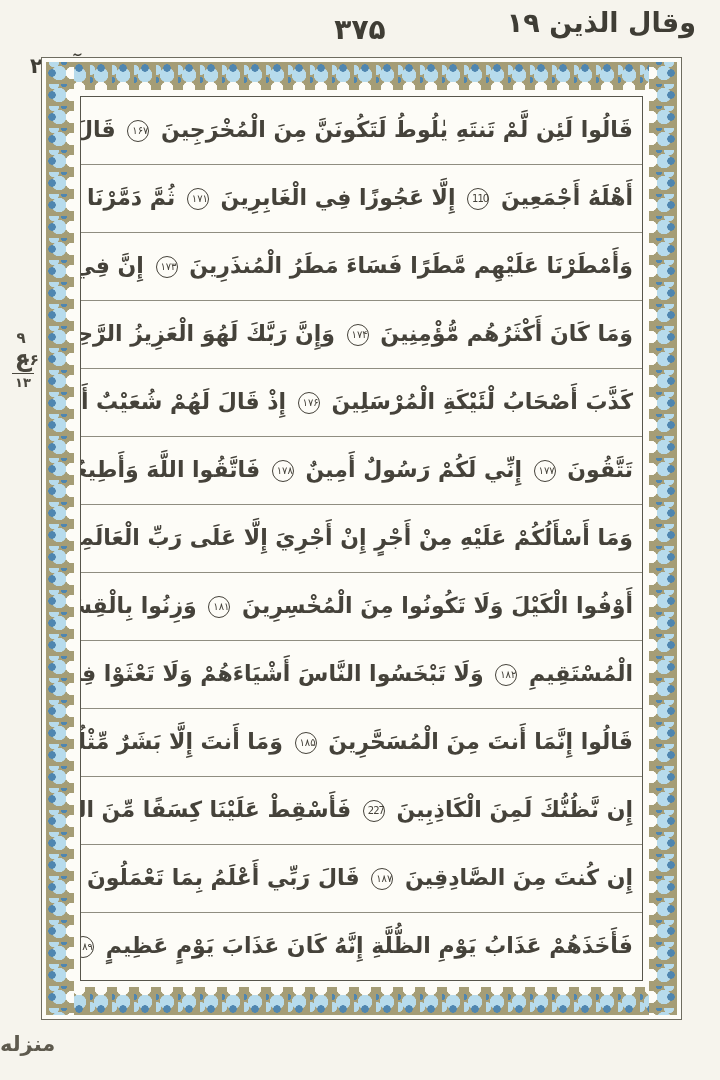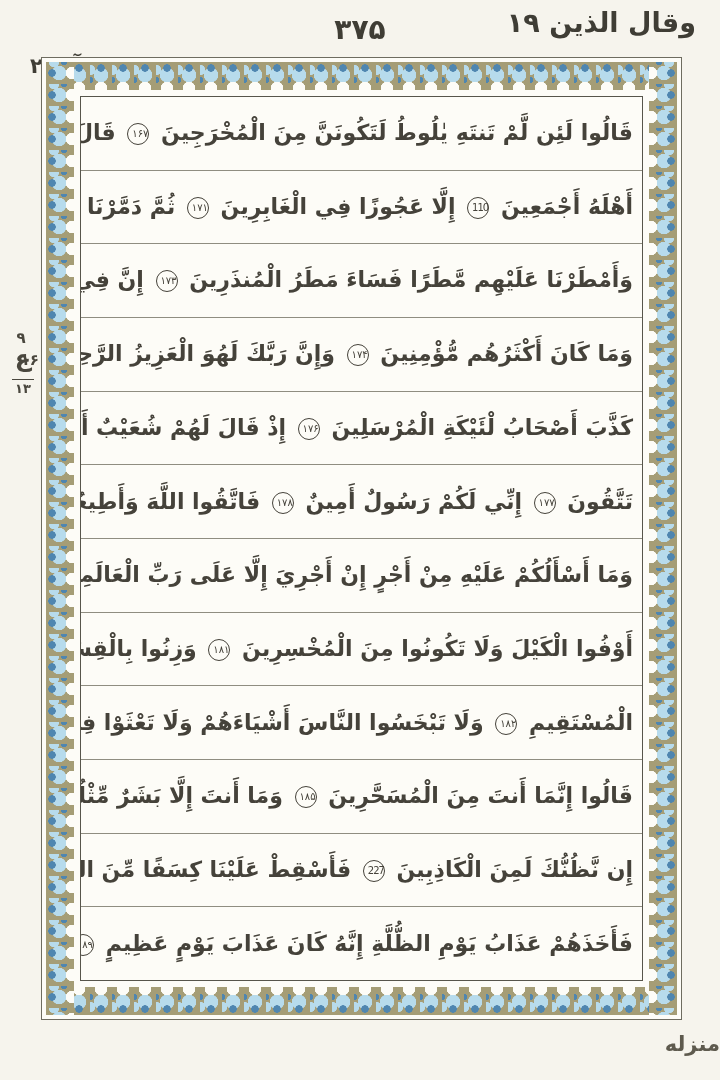--- a/index.html
+++ b/index.html
@@ -75,24 +75,24 @@
     white-space:nowrap;
   }
   
   .ruku{
     position:absolute;left:5px;top:330px;width:36px;
     text-align:center;color:#4a473e;font-weight:bold;direction:rtl;
   }
   .ruku .r-top{display:block;font-size:15px;line-height:16px;padding-right:4px;}
   .ruku .r-mid{display:block;font-size:24px;line-height:24px;position:relative;}
   .ruku .r-count{position:absolute;font-size:15px;right:2px;bottom:-2px;}
-  .ruku .r-bottom{display:inline-block;font-size:13px;line-height:15px;border-top:1px solid #4a473e;padding:1px 3px 0;margin-top:9px;}
+  .ruku .r-bottom{display:inline-block;font-size:13px;line-height:15px;border-top:1px solid #4a473e;padding:1px 3px 0;margin-top:3px;}
   
   .catchword{
-    position:absolute;left:0;right:0;top:1032px;text-align:right;
+    position:absolute;left:0;right:0;top:1032px;text-align:left;
     font-size:21px;font-weight:bold;color:#5e5a4e;direction:rtl;
   }
 </style>
 </head>
 <body>
 
 <div class="hdr-label hdr-right">وقال الذين ۱۹</div>
 <div class="hdr-label hdr-center">۳۷۵</div>
 <div class="hdr-label hdr-left">الشعرآء ۲۶</div>
 
@@ -130,20 +130,23 @@
         <div class="line">
           <span class="line-text"><span>الْمُسْتَقِيمِ</span> <span class="verse-circle">۱۸۲</span> <span>وَلَا تَبْخَسُوا النَّاسَ أَشْيَاءَهُمْ وَلَا تَعْثَوْا فِي الْأَرْضِ</span> </span>
         </div>
         <div class="line">
           <span class="line-text"><span>قَالُوا إِنَّمَا أَنتَ مِنَ الْمُسَحَّرِينَ</span> <span class="verse-circle">۱۸۵</span> <span>وَمَا أَنتَ إِلَّا بَشَرٌ مِّثْلُنَا وَ</span> </span>
         </div>
         <div class="line">
           <span class="line-text"><span>إِن نَّظُنُّكَ لَمِنَ الْكَاذِبِينَ</span> <span class="verse-circle">227</span> <span>فَأَسْقِطْ عَلَيْنَا كِسَفًا مِّنَ السَّمَاءِ</span> </span>
         </div>
         <div class="line">
+          <span class="line-text"><span>إِن كُنتَ مِنَ الصَّادِقِينَ</span> <span class="verse-circle">۱۸۷</span> <span>قَالَ رَبِّي أَعْلَمُ بِمَا تَعْمَلُونَ</span>   </span>
+        </div>
+        <div class="line">
           <span class="line-text"><span>فَأَخَذَهُمْ عَذَابُ يَوْمِ الظُّلَّةِ إِنَّهُ كَانَ عَذَابَ يَوْمٍ عَظِيمٍ</span> <span class="verse-circle">۱۸۹</span> </span>
         </div>
       </div>
   </div>
 </div>
 
 <div class="ruku">
   <span class="r-top">۹</span>
   <span class="r-mid"><span>ع</span><span class="r-count">۱۶</span></span>
   <span class="r-bottom">۱۳</span>

